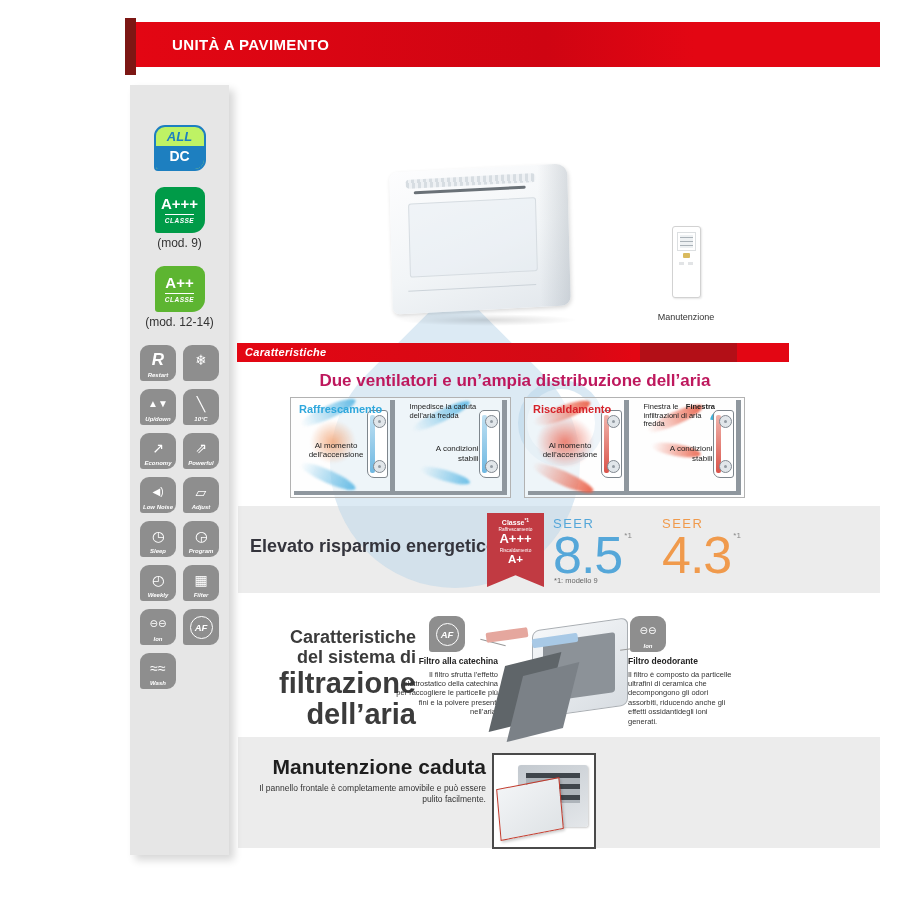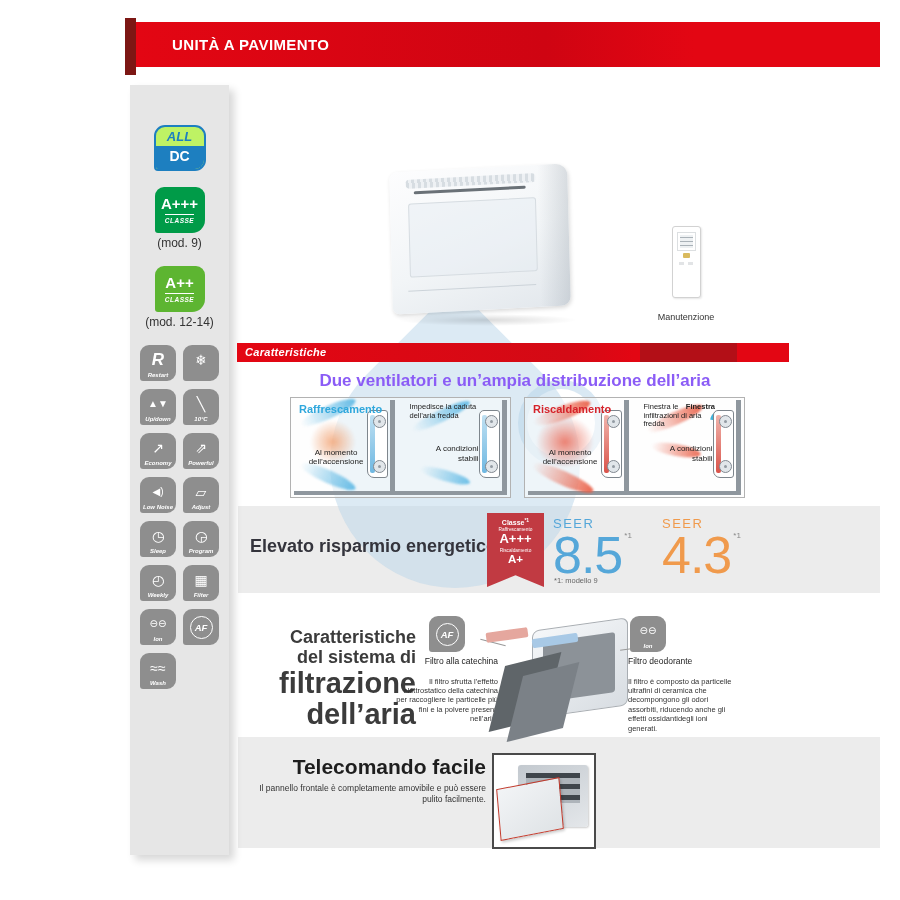--- a/index.html
+++ b/index.html
@@ -61,21 +61,21 @@
   #remote .btn-a{position:absolute;left:10px;top:26px;width:7px;height:5px;background:#d9ba5e;border-radius:1px;}
   #remote .btn-b{position:absolute;left:6px;top:35px;width:5px;height:3px;background:#e2e4e6;}
   #remote .btn-c{position:absolute;left:15px;top:35px;width:5px;height:3px;background:#e2e4e6;}
   #remote-cap{left:636px;top:312px;width:100px;text-align:center;font-size:9px;color:#333;}
 
   
   #carbar{left:237px;top:343px;width:552px;height:19px;background:linear-gradient(90deg,var(--banner_red) 0%,#d40a15 60%,var(--banner_red) 72%);}
   #carbar .darkseg{position:absolute;left:403px;top:0;width:97px;height:19px;background:#b30f17;}
   #carbar .lbl{position:absolute;left:8px;top:0;line-height:19px;color:#fff;font-size:11px;font-weight:bold;font-style:italic;letter-spacing:.3px;}
 
-  #fans-heading{left:245px;top:371px;width:540px;text-align:center;font-size:17px;font-weight:bold;color:#8b5cf6;}
+  #fans-heading{left:245px;top:371px;width:540px;text-align:center;font-size:17px;font-weight:bold;color:#be185d;}
 
   
   .panel{width:221px;height:101px;background:rgba(253,253,253,.55);border:1px solid #b2b2b2;display:flex;box-sizing:border-box;padding:2px 3px 6px 3px;}
   .half{flex:1;position:relative;}
   .half + .half{margin-left:12px;}
   .half .wall{position:absolute;right:0;top:0;bottom:0;width:5px;background:#8f979e;z-index:2;}
   .panel .floor{position:absolute;left:3px;right:3px;bottom:2px;height:4px;background:#8f979e;}
   .unit{position:absolute;right:7px;top:10px;width:19px;height:66px;background:#fff;border:1px solid #7e868d;border-radius:5px 3px 3px 7px;z-index:3;}
   .unit .strip{position:absolute;left:2px;top:4px;bottom:4px;width:5px;border-radius:2px;}
   .unit.cool .strip{background:linear-gradient(180deg,#bfe0f2,#6fb8e2);}
@@ -91,21 +91,21 @@
   .s-blue3{left:2px;top:10px;width:64px;height:12px;transform:rotate(-26deg);background:linear-gradient(90deg,rgba(120,195,232,0),rgba(96,186,229,.95));}
   .s-blue4{left:12px;bottom:10px;width:52px;height:11px;transform:rotate(16deg);background:linear-gradient(90deg,rgba(120,195,232,0),rgba(96,186,229,.9));}
   .s-red1{left:4px;top:6px;width:60px;height:14px;transform:rotate(-20deg);background:linear-gradient(90deg,rgba(238,120,96,0),rgba(233,96,72,.95));}
   .s-red2{left:2px;bottom:6px;width:66px;height:14px;transform:rotate(24deg);background:linear-gradient(90deg,rgba(238,120,96,0),rgba(233,96,72,.95));}
   .s-red3{left:4px;top:12px;width:60px;height:13px;transform:rotate(-24deg);background:linear-gradient(90deg,rgba(238,120,96,0),rgba(233,96,72,.95));}
   .s-red4{left:10px;top:44px;width:50px;height:12px;transform:rotate(10deg);background:linear-gradient(90deg,rgba(238,120,96,0),rgba(233,96,72,.9));}
   .curl{position:absolute;right:8px;top:10px;width:15px;height:15px;border:4px solid #3fb4dc;border-radius:50%;
         border-left-color:transparent;border-bottom-color:transparent;transform:rotate(-35deg);z-index:3;}
   .ptitle{position:absolute;left:5px;top:3px;font-size:11px;font-weight:bold;z-index:4;}
   .ptitle.cool{color:var(--cooling_blue);} .ptitle.heat{color:var(--heating_red);}
-  .cap-start{position:absolute;left:2px;bottom:24px;width:80px;font-size:8px;text-align:center;color:#222;line-height:1.2;z-index:4;}
+  .cap-start{position:absolute;left:2px;bottom:31px;width:80px;font-size:8px;text-align:center;color:#222;line-height:1.2;z-index:4;}
   .cap-benefit{position:absolute;left:3px;top:3px;width:72px;font-size:7.5px;color:#222;line-height:1.15;z-index:4;}
   .cap-stable{position:absolute;left:8px;top:44px;width:64px;font-size:8px;text-align:right;color:#222;line-height:1.2;z-index:4;}
   .cap-window{position:absolute;right:26px;top:2px;font-size:7.5px;font-weight:bold;color:#222;z-index:4;text-align:center;}
   #panel-cool{left:290px;top:397px;} #panel-heat{left:524px;top:397px;}
 
   
   #energy{left:238px;top:506px;width:642px;height:87px;background:var(--band_gray);}
   #energy .head{position:absolute;left:12px;top:30px;font-size:18px;font-weight:bold;color:#34343c;z-index:2;}
   #ribbon{position:absolute;left:249px;top:7px;width:57px;height:74px;background:var(--ribbon_red);color:#fff;text-align:center;
           clip-path:polygon(0 0,100% 0,100% 100%,50% 84%,0 100%);z-index:2;box-sizing:border-box;padding-top:4px;}
@@ -125,21 +125,21 @@
 
   
   #filt-heading{left:240px;top:628px;width:176px;text-align:right;color:#3b3b3b;line-height:1.1;}
   #filt-heading .l1{font-size:18px;font-weight:bold;}
   #filt-heading .l2{font-size:29px;font-weight:700;}
   .filt-block{font-size:7.5px;color:#333;line-height:1.25;}
   #catechin{left:396px;top:616px;width:102px;text-align:right;}
   #catechin .tile{margin:0 auto 4px auto;}
   #deodorant{left:628px;top:616px;width:106px;text-align:left;}
   #deodorant .tile{margin:0 0 4px 2px;}
-  .filt-title{font-size:8.5px;font-weight:normal;color:#222;margin-bottom:10px;}
+  .filt-title{font-size:8.5px;font-weight:bold;color:#222;margin-bottom:3px;}
   
   #exploded{left:498px;top:614px;width:136px;height:130px;}
   #exploded .shell{position:absolute;right:6px;top:10px;width:94px;height:86px;background:linear-gradient(150deg,#f5f7f9,#d8dde2);
                    border:1px solid #a8adb2;border-radius:7px;transform:skewY(-8deg);}
   #exploded .cavity{position:absolute;left:10px;top:12px;right:12px;bottom:14px;background:#8c9298;border-radius:3px;}
   #exploded .f-pink{position:absolute;left:-12px;top:16px;width:42px;height:10px;background:#e5a79e;transform:rotate(-8deg);border-radius:2px;z-index:3;}
   #exploded .f-blue{position:absolute;left:34px;top:22px;width:46px;height:9px;background:#a8c9e6;transform:rotate(-8deg);border-radius:2px;z-index:3;}
   #exploded .pan1{position:absolute;left:-2px;top:48px;width:58px;height:60px;background:#5f6569;transform:rotate(-14deg) skewX(-28deg);}
   #exploded .pan2{position:absolute;left:16px;top:58px;width:58px;height:60px;background:#7b8187;transform:rotate(-14deg) skewX(-28deg);}
   #exploded .ln-l{position:absolute;left:-18px;top:28px;width:26px;height:1px;background:#999;transform:rotate(14deg);}
@@ -391,21 +391,21 @@
     <div class="tile t-small">
         <span class="gl">⊖⊖</span>
         <span class="tl">Ion</span>
       </div>
     <div class="filt-title">Filtro deodorante</div>
     <div>Il filtro è composto da particelle ultrafini di ceramica che decompongono gli odori assorbiti, riducendo anche gli effetti ossidantidegli ioni generati.</div>
   </div>
 
   <div class="abs" id="maint">
     <div class="txt">
-      <div class="head">Telecomando facile</div>
+      <div class="head">Manutenzione caduta</div>
       <div class="desc">Il pannello frontale è completamente amovibile e può essere pulito facilmente.</div>
     </div>
     <div class="imgbox">
       <div class="backunit">
         <div class="slats"></div>
       </div>
       <div class="frontpanel"></div>
     </div>
   </div>
 

